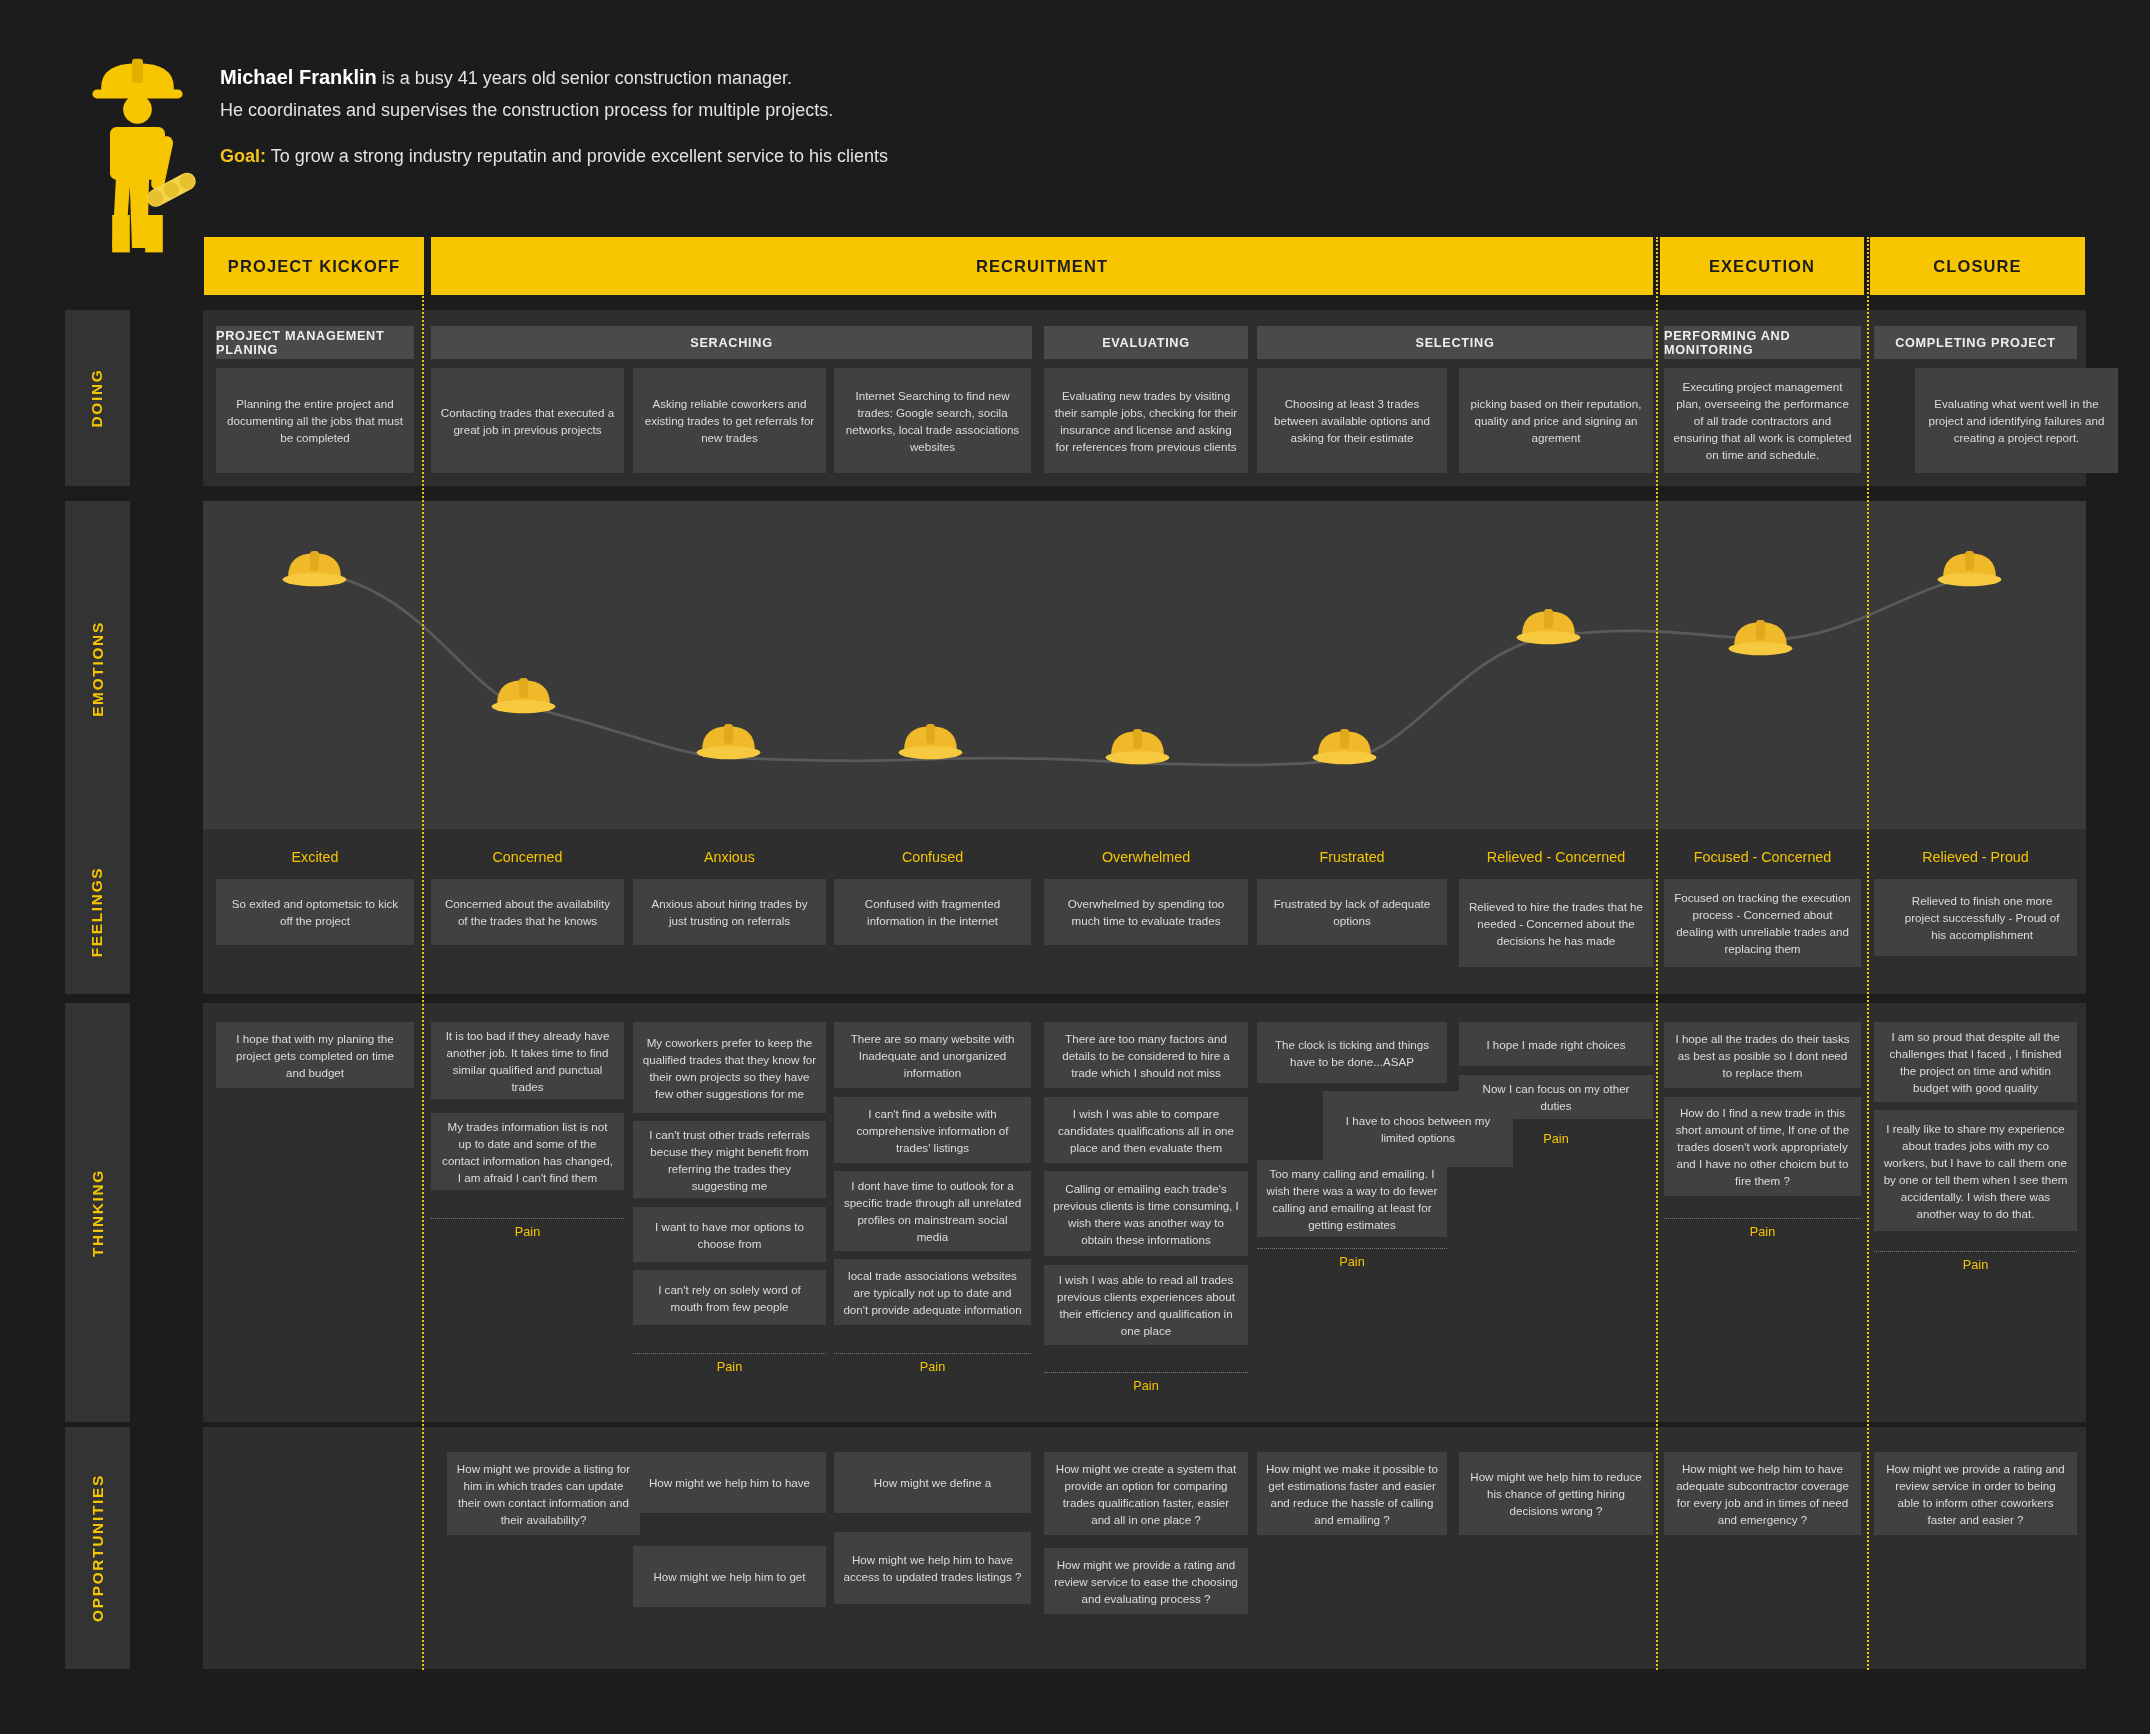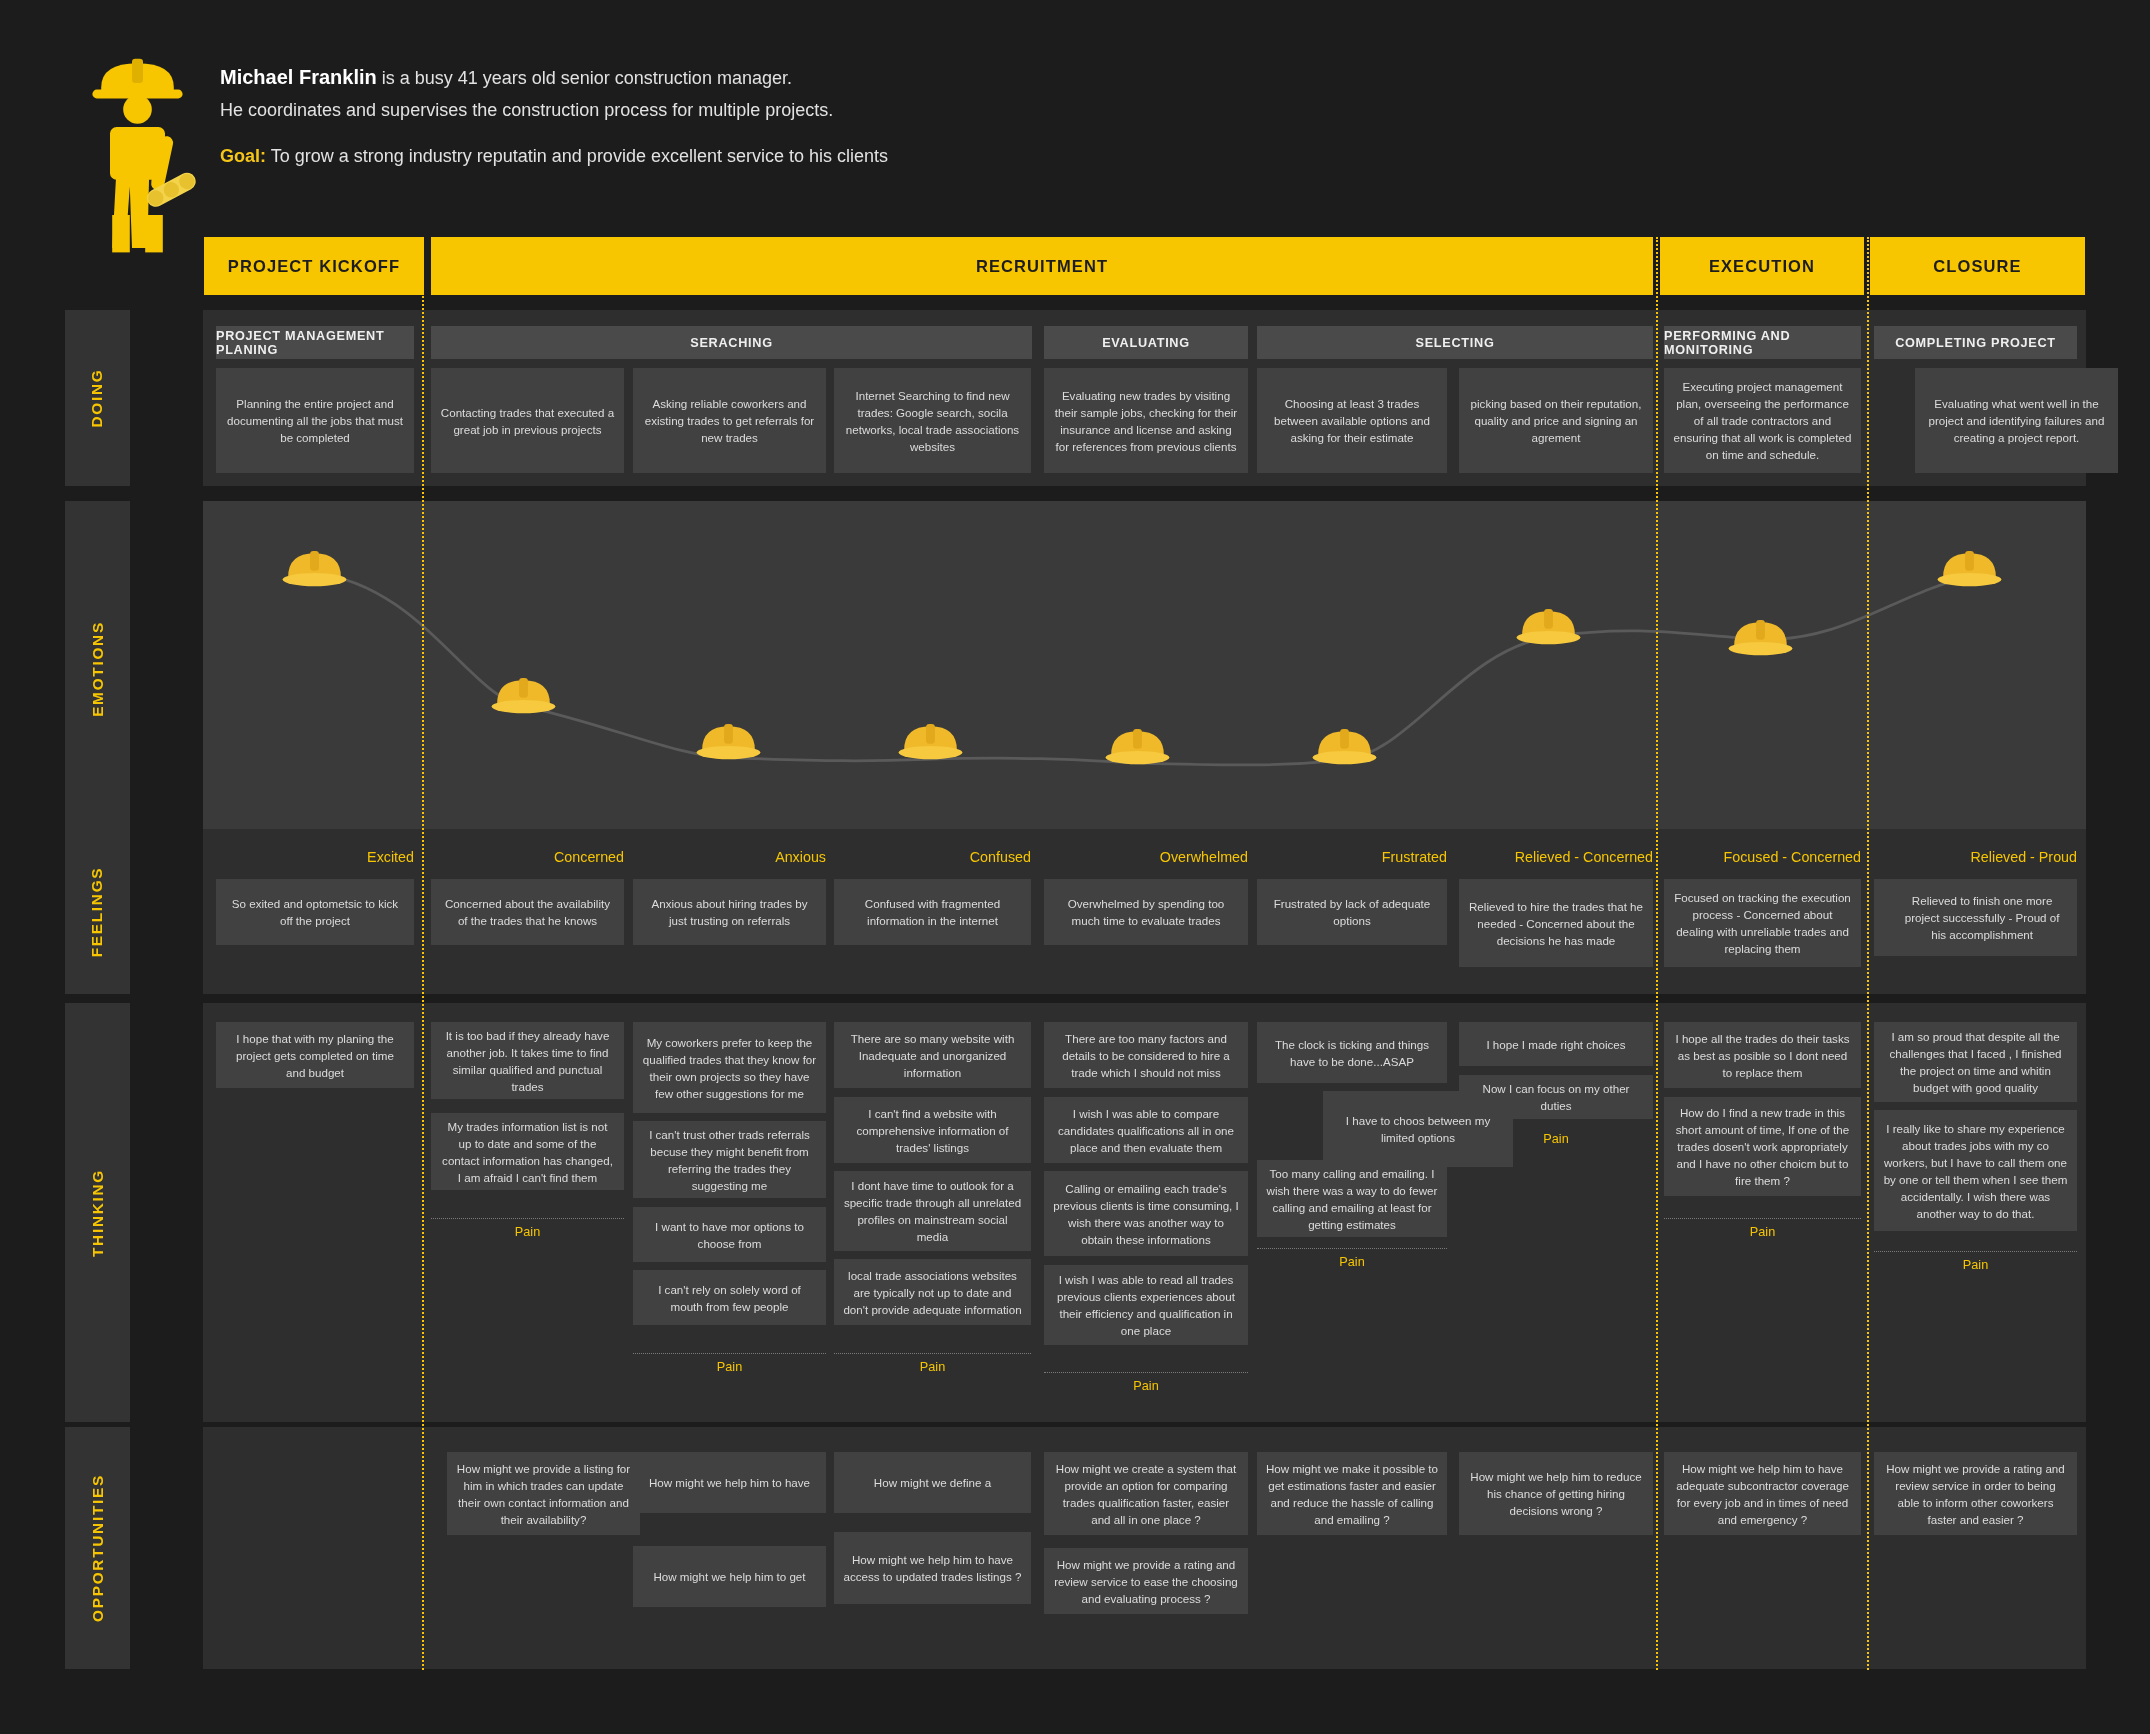--- a/index.html
+++ b/index.html
@@ -101,21 +101,21 @@
     line-height: 17px;
     text-align: center;
     padding: 7.7px 8.8px;
     display: flex; align-items: center; justify-content: center;
   }
 
   .feeling {
     position: absolute;
     color: #f7c600;
     font-size: 14.3px;
-    text-align: right;
+    text-align: center;
     font-weight: normal;
   }
 
   .pain {
     position: absolute;
     color: #f7c600;
     font-size: 12.7px;
     text-align: center;
     border-top: 1.7px dotted #7a7a7a;
     padding-top: 5.5px;

